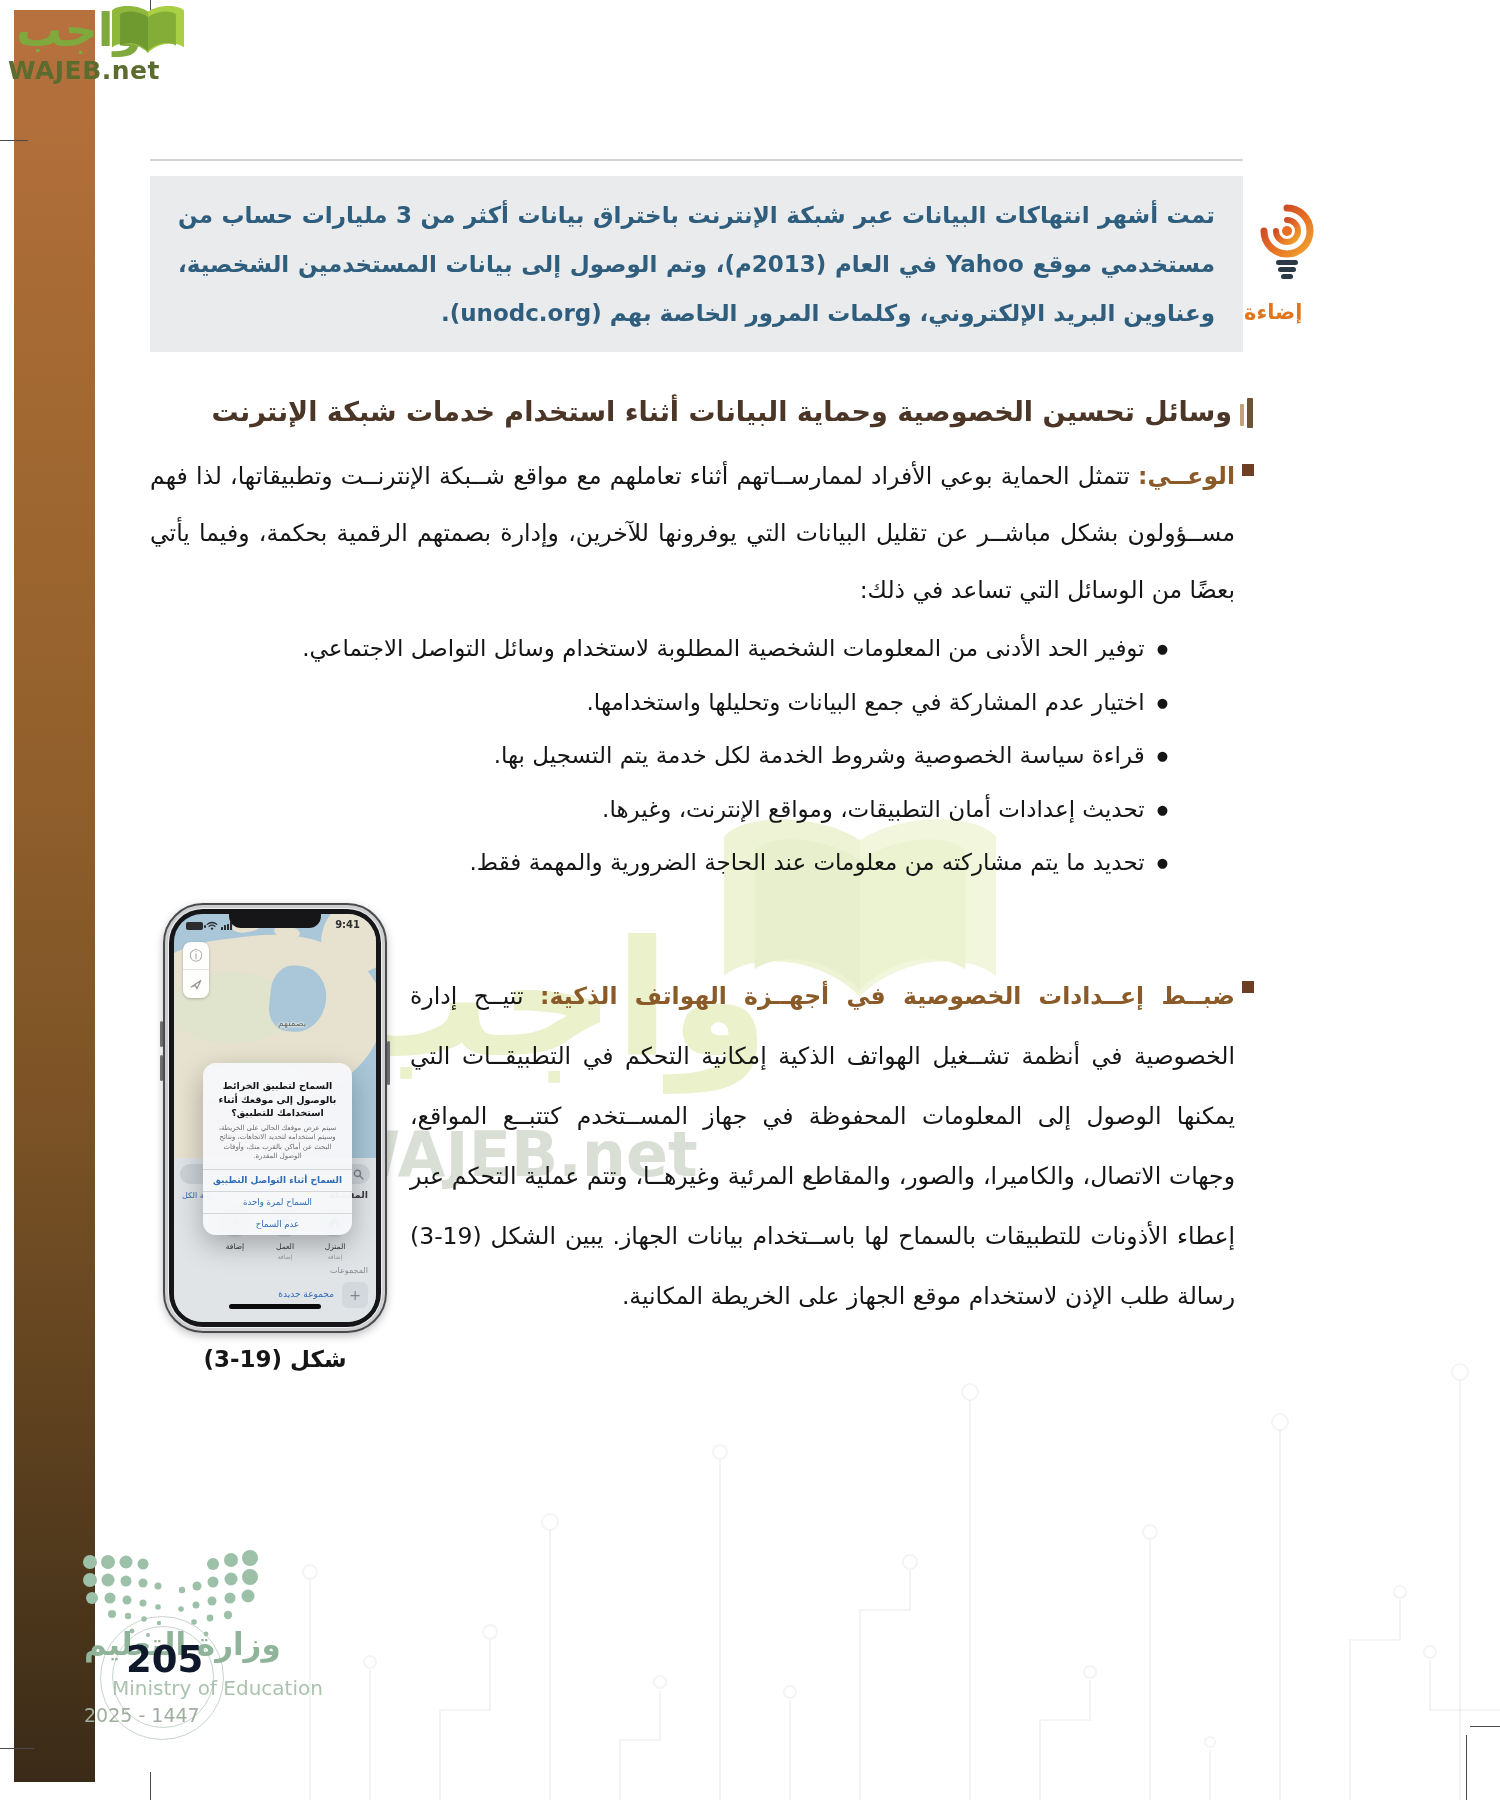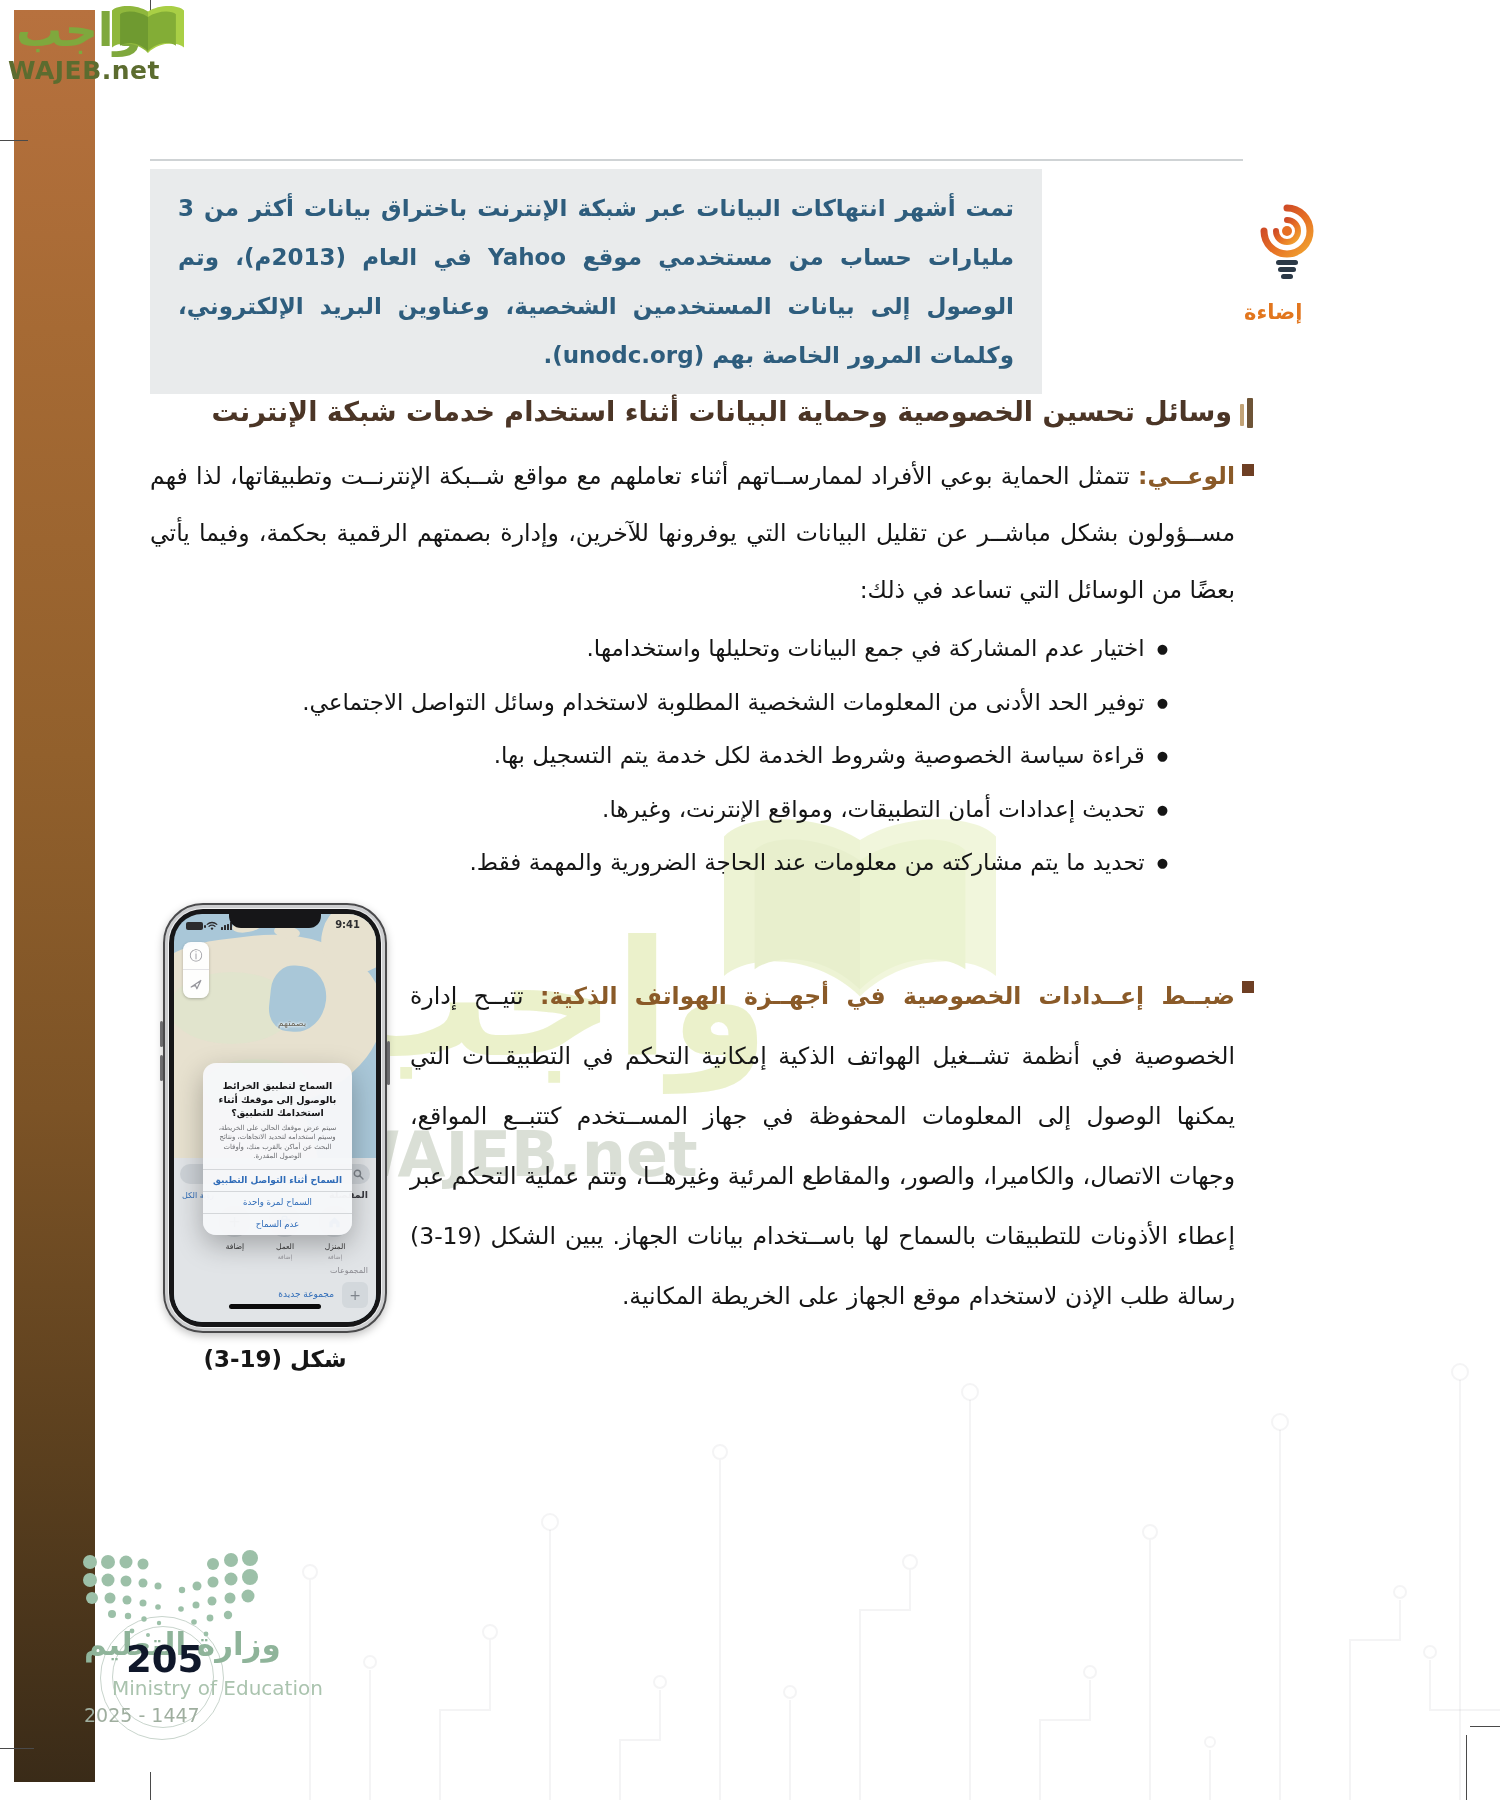--- a/index.html
+++ b/index.html
@@ -13,21 +13,21 @@
 
   
   .crop{background:#4a4a4a;}
 
   
   .brand-ar{left:16px;top:2px;font-size:46px;font-weight:bold;color:#7fa83d;direction:rtl;line-height:56px;}
   .brand-en{left:8px;top:56px;font-size:25px;font-weight:bold;color:#5c6c2f;letter-spacing:.5px;}
 
   
   .top-rule{left:150px;top:159px;width:1093px;height:2px;background:#cfd3d5;}
-  .hl-box{left:150px;top:169px;width:892px;min-height:150px;background:#e9ebec;box-sizing:border-box;
+  .hl-box{left:150px;top:176px;width:1093px;min-height:150px;background:#e9ebec;box-sizing:border-box;
           padding:15px 28px 14px 28px;}
   .hl-text{direction:rtl;text-align:justify;font-size:23px;font-weight:bold;color:#2e5d7d;line-height:49px;}
   .hl-label{left:1244px;top:300px;width:90px;text-align:left;font-size:21px;font-weight:bold;color:#e2761e;direction:rtl;}
 
   
   .heading{right:268px;top:396px;font-size:27px;font-weight:bold;color:#4b3526;direction:rtl;}
   .hmark1{right:247px;top:398px;width:6px;height:30px;background:#6e5437;border-radius:1px;}
   .hmark2{right:256px;top:404px;width:4px;height:22px;background:#c2a377;border-radius:1px;}
 
   
@@ -193,22 +193,22 @@
   <div class="abs hl-label z2">إضاءة</div>
 
   <div class="abs hmark1"></div>
   <div class="abs hmark2"></div>
   <h1 class="abs heading z2" style="margin:0;">وسائل تحسين الخصوصية وحماية البيانات أثناء استخدام خدمات شبكة الإنترنت</h1>
 
   <div class="abs sq" style="right:246px;top:464px;"></div>
   <p class="abs para para1 z2" style="margin:0;"><span class="lead">الوعــي:</span><span> تتمثل الحماية بوعي الأفراد لممارســاتهم أثناء تعاملهم مع مواقع شــبكة الإنترنــت وتطبيقاتها، لذا فهم مســؤولون بشكل مباشــر عن تقليل البيانات التي يوفرونها للآخرين، وإدارة بصمتهم الرقمية بحكمة، وفيما يأتي بعضًا من الوسائل التي تساعد في ذلك:</span></p>
 
   <div class="abs tips z2">
+    <div class="tip">توفير الحد الأدنى من المعلومات الشخصية المطلوبة لاستخدام وسائل التواصل الاجتماعي.</div>
     <div class="tip">اختيار عدم المشاركة في جمع البيانات وتحليلها واستخدامها.</div>
-    <div class="tip">توفير الحد الأدنى من المعلومات الشخصية المطلوبة لاستخدام وسائل التواصل الاجتماعي.</div>
     <div class="tip">قراءة سياسة الخصوصية وشروط الخدمة لكل خدمة يتم التسجيل بها.</div>
     <div class="tip">تحديث إعدادات أمان التطبيقات، ومواقع الإنترنت، وغيرها.</div>
     <div class="tip">تحديد ما يتم مشاركته من معلومات عند الحاجة الضرورية والمهمة فقط.</div>
   </div>
 
   <div class="abs sq" style="right:246px;top:981px;"></div>
   <p class="abs para para2 z2" style="margin:0;"><span class="lead">ضبــط إعــدادات الخصوصية في أجهــزة الهواتف الذكية:</span><span> تتيــح إدارة الخصوصية في أنظمة تشــغيل الهواتف الذكية إمكانية التحكم في التطبيقــات التي يمكنها الوصول إلى المعلومات المحفوظة في جهاز المســتخدم كتتبــع المواقع، وجهات الاتصال، والكاميرا، والصور، والمقاطع المرئية وغيرهــا، وتتم عملية التحكم عبر إعطاء الأذونات للتطبيقات بالسماح لها باســتخدام بيانات الجهاز. يبين الشكل (19-3) رسالة طلب الإذن لاستخدام موقع الجهاز على الخريطة المكانية.</span></p>
 
   <div class="abs phone">
     <div class="nub" style="left:-3px;top:118px;height:26px;"></div>

